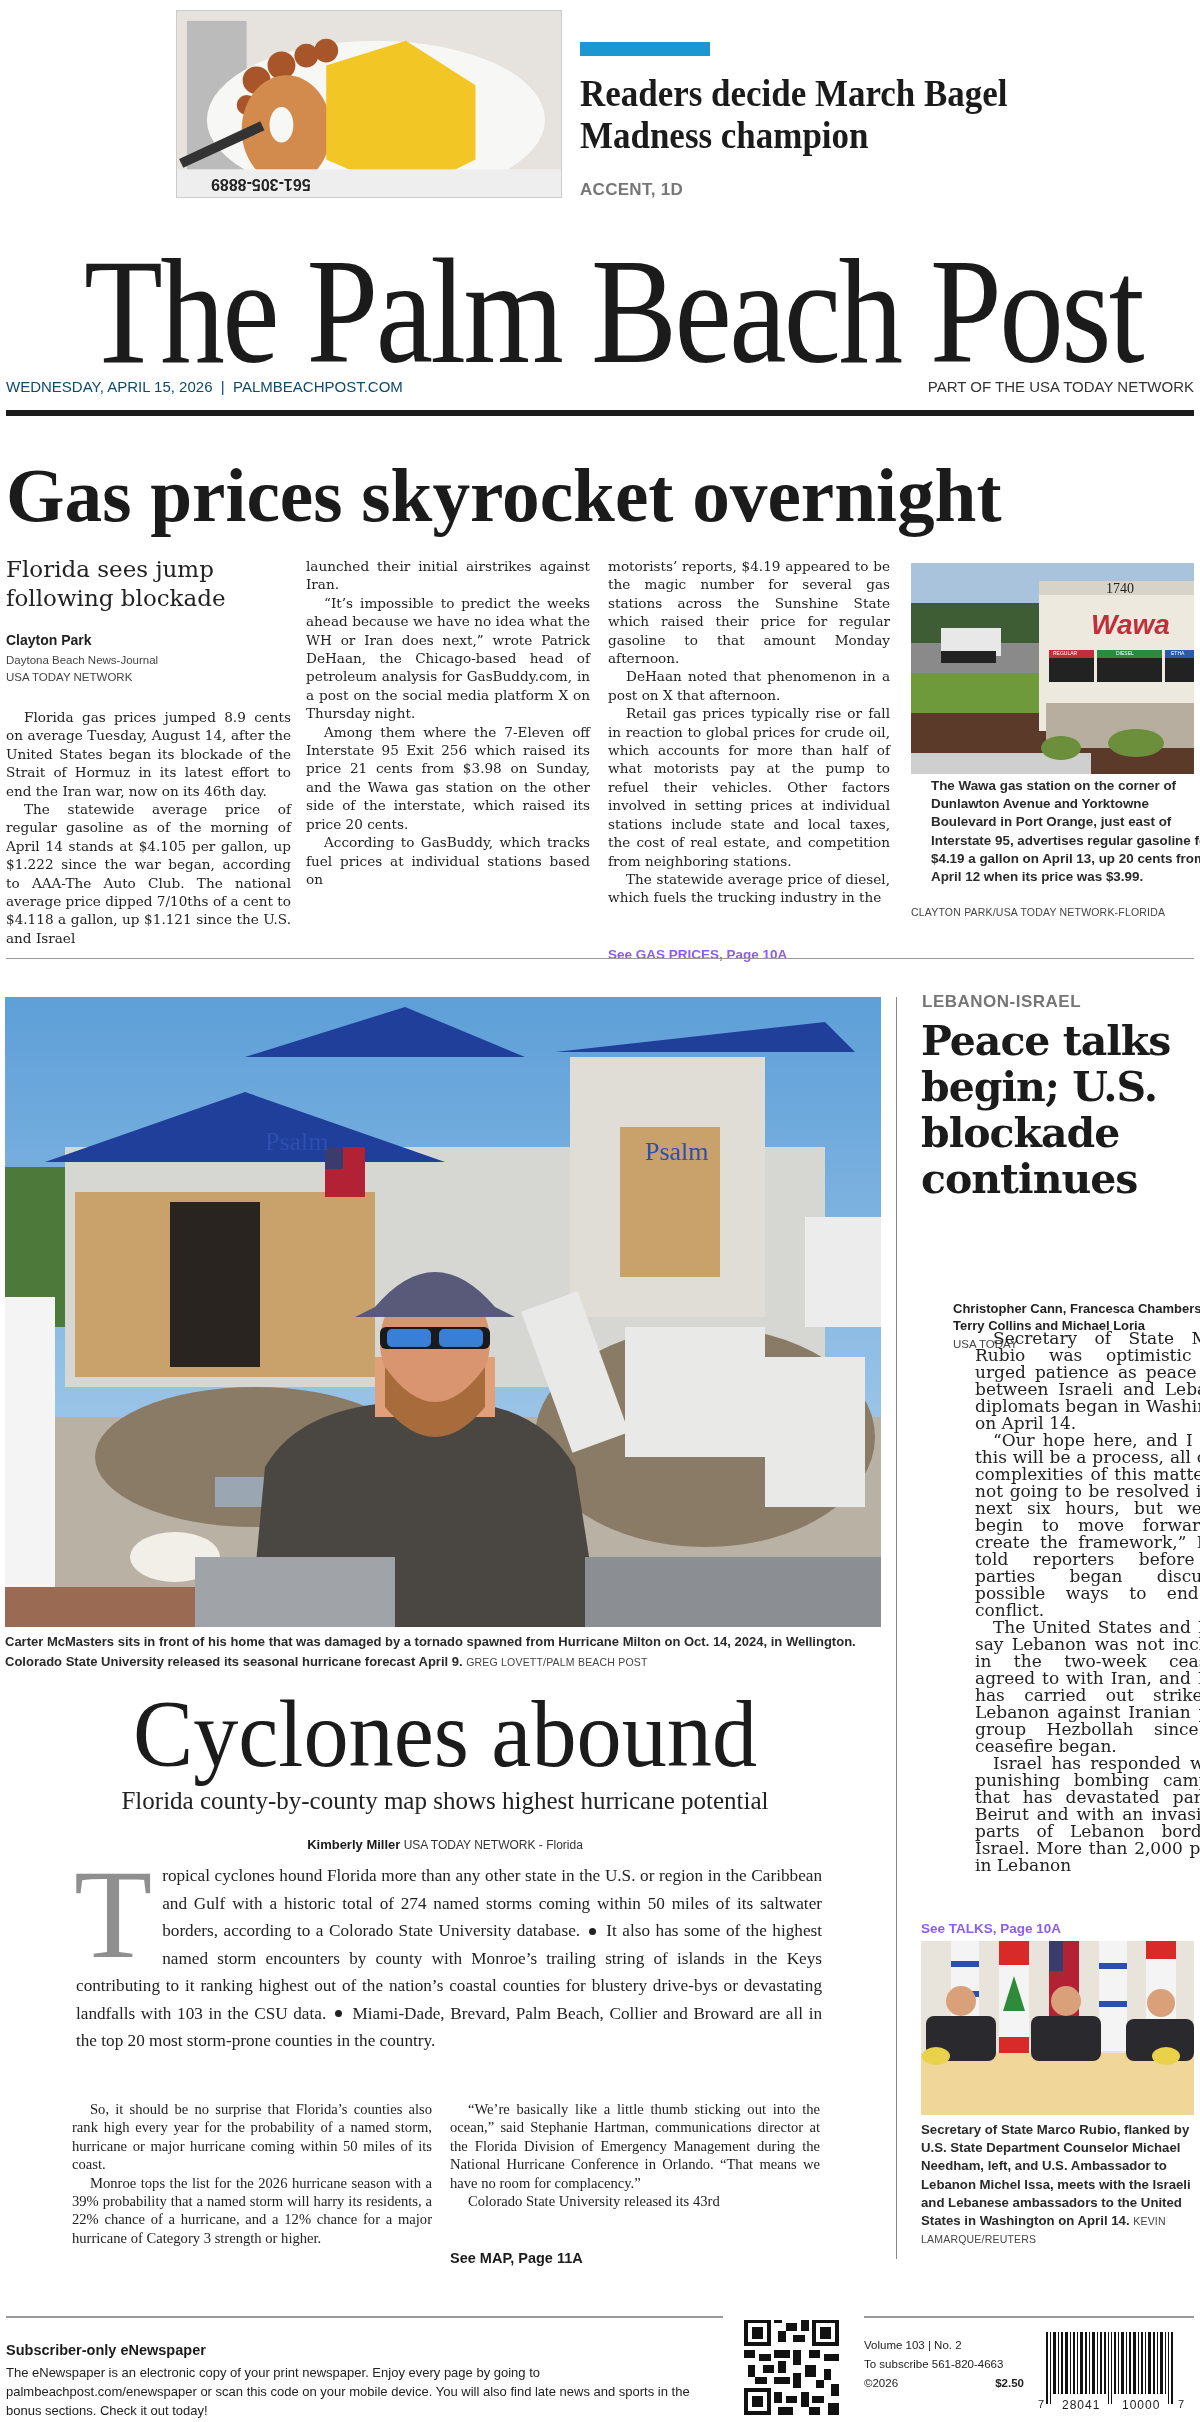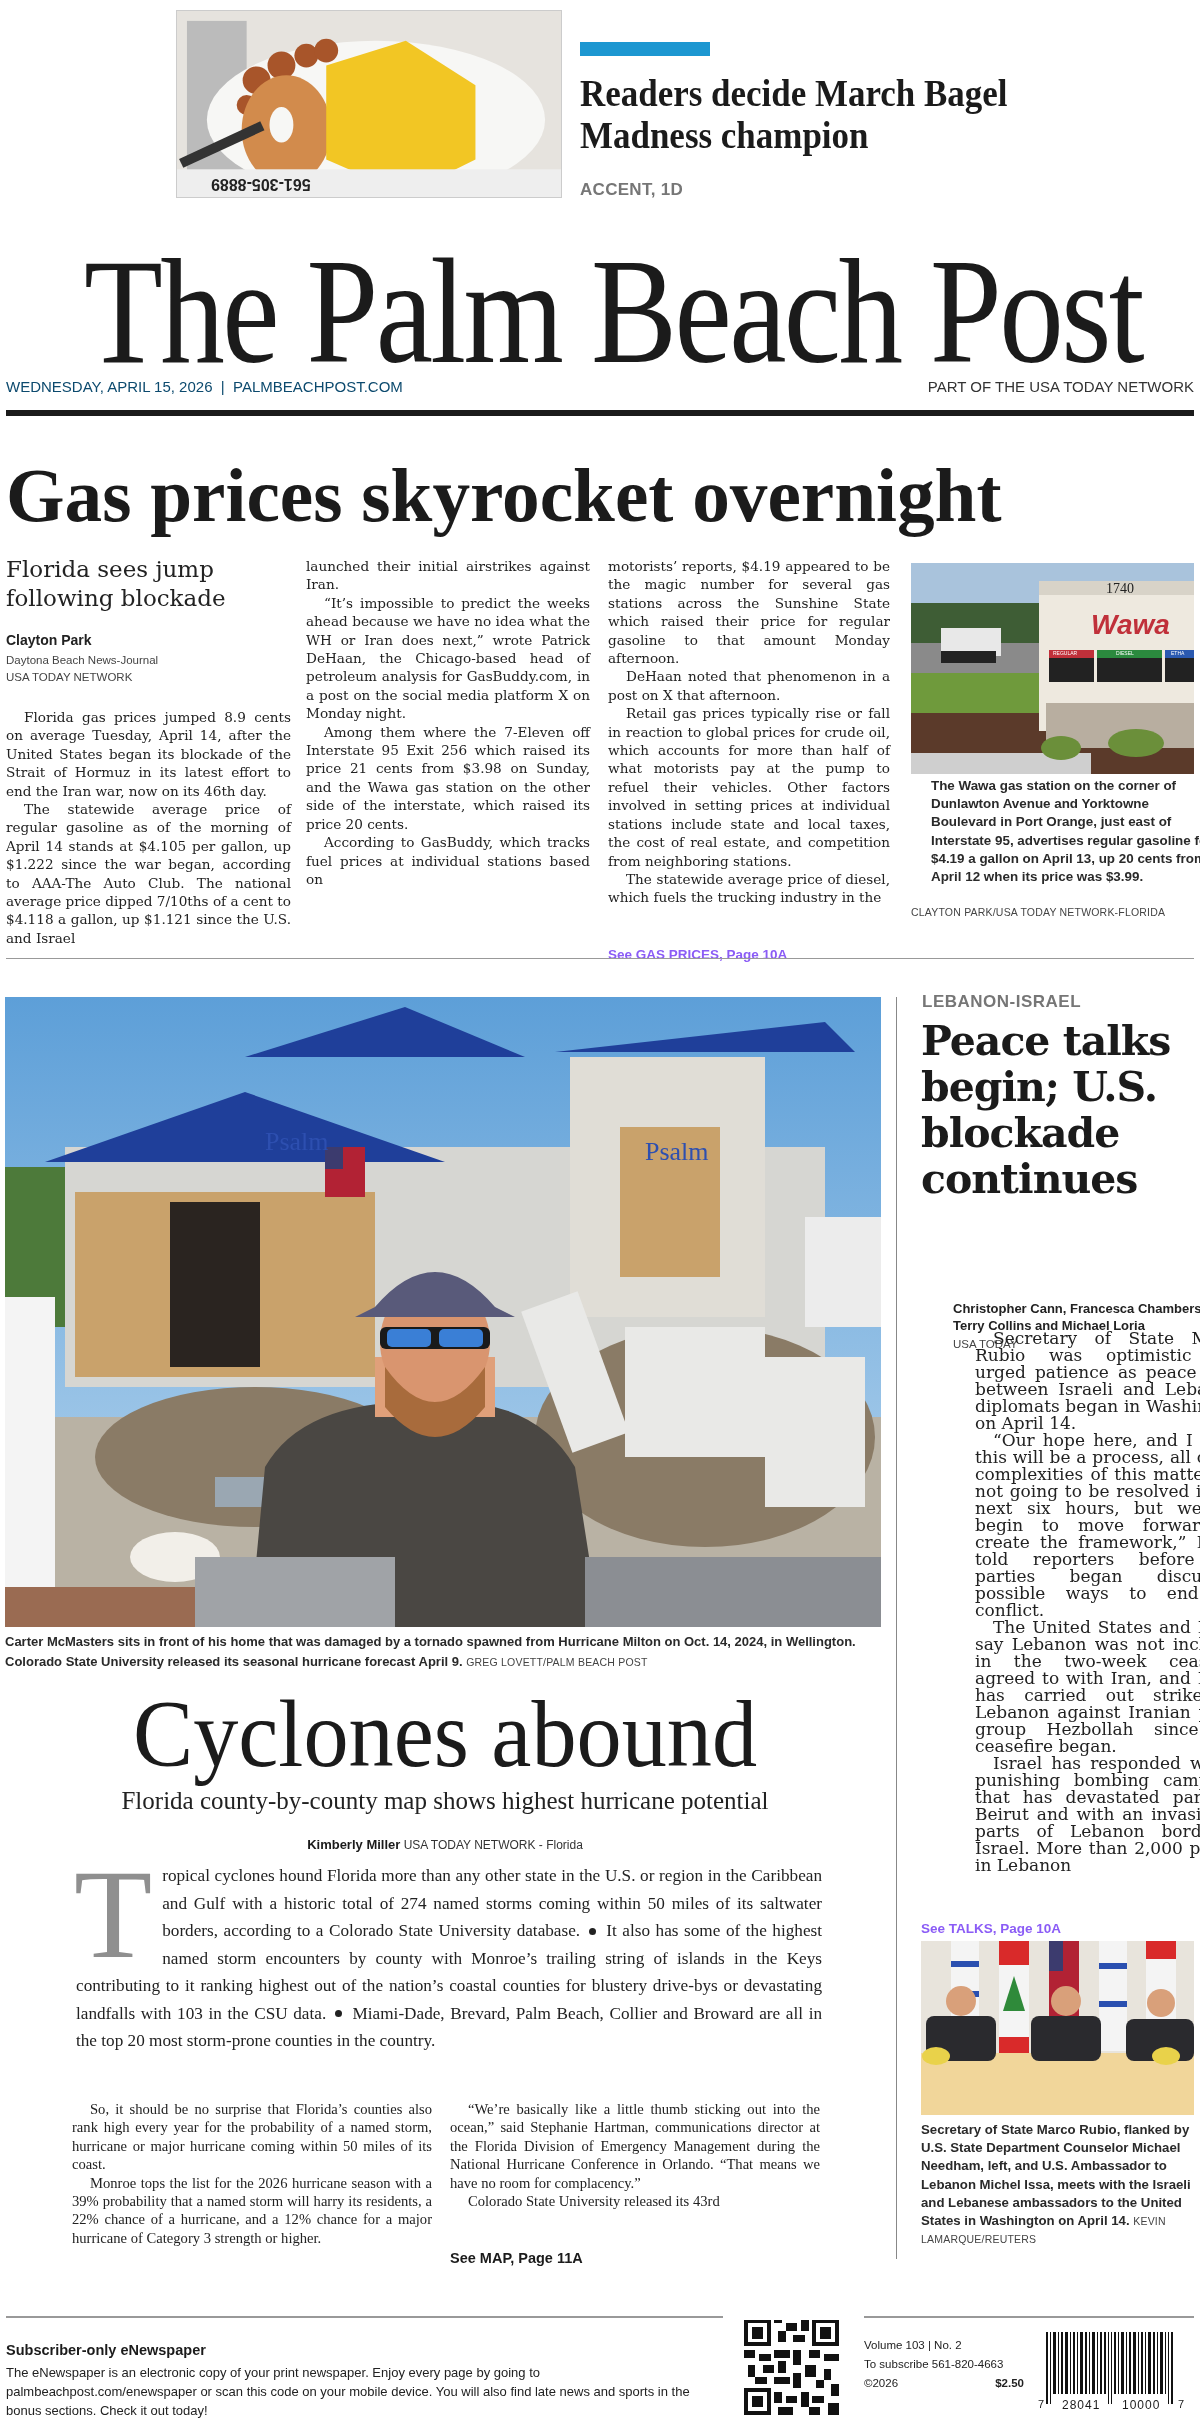--- a/index.html
+++ b/index.html
@@ -136,26 +136,26 @@
 
 <div id="lead-head" class="abs">Gas prices skyrocket overnight</div>
 <div id="gas-subhead" class="abs">Florida sees jump following blockade</div>
 <div id="gas-byline" class="abs sans">
   <div class="byline-name">Clayton Park</div>
   <div class="byline-aff" style="margin-top:4px;">Daytona Beach News-Journal</div>
   <div class="byline-aff">USA TODAY NETWORK</div>
 </div>
 
 <div id="gas-col1" class="abs col">
-  <p>Florida gas prices jumped 8.9 cents on average Tuesday, April 14, after the United States began its blockade of the Strait of Hormuz in its latest effort to end the Iran war, now on its 46th day.</p>
+  <p>Florida gas prices jumped 8.9 cents on average Tuesday, August 14, after the United States began its blockade of the Strait of Hormuz in its latest effort to end the Iran war, now on its 46th day.</p>
   <p>The statewide average price of regular gasoline as of the morning of April 14 stands at $4.105 per gallon, up $1.222 since the war began, according to AAA-The Auto Club. The national average price dipped 7/10ths of a cent to $4.118 a gallon, up $1.121 since the U.S. and Israel</p>
 </div>
 <div id="gas-col2" class="abs col">
   <p class="noindent">launched their initial airstrikes against Iran.</p>
-  <p>“It’s impossible to predict the weeks ahead because we have no idea what the WH or Iran does next,” wrote Patrick DeHaan, the Chicago-based head of petroleum analysis for GasBuddy.com, in a post on the social media platform X on Monday night.</p>
+  <p>“It’s impossible to predict the weeks ahead because we have no idea what the WH or Iran does next,” wrote Patrick DeHaan, the Chicago-based head of petroleum analysis for GasBuddy.com, in a post on the social media platform X on Thursday night.</p>
   <p>Among them where the 7-Eleven off Interstate 95 Exit 256 which raised its price 21 cents from $3.98 on Sunday, and the Wawa gas station on the other side of the interstate, which raised its price 20 cents.</p>
   <p>According to GasBuddy, which tracks fuel prices at individual stations based on</p>
 </div>
 <div id="gas-col3" class="abs col">
   <p class="noindent">motorists’ reports, $4.19 appeared to be the magic number for several gas stations across the Sunshine State which raised their price for regular gasoline to that amount Monday afternoon.</p>
   <p>DeHaan noted that phenomenon in a post on X that afternoon.</p>
   <p>Retail gas prices typically rise or fall in reaction to global prices for crude oil, which accounts for more than half of what motorists pay at the pump to refuel their vehicles. Other factors involved in setting prices at individual stations include state and local taxes, the cost of real estate, and competition from neighboring stations.</p>
   <p>The statewide average price of diesel, which fuels the trucking industry in the</p>
 </div>
 <div id="gas-jump" class="abs sans jump">See GAS PRICES, Page 10A</div>

